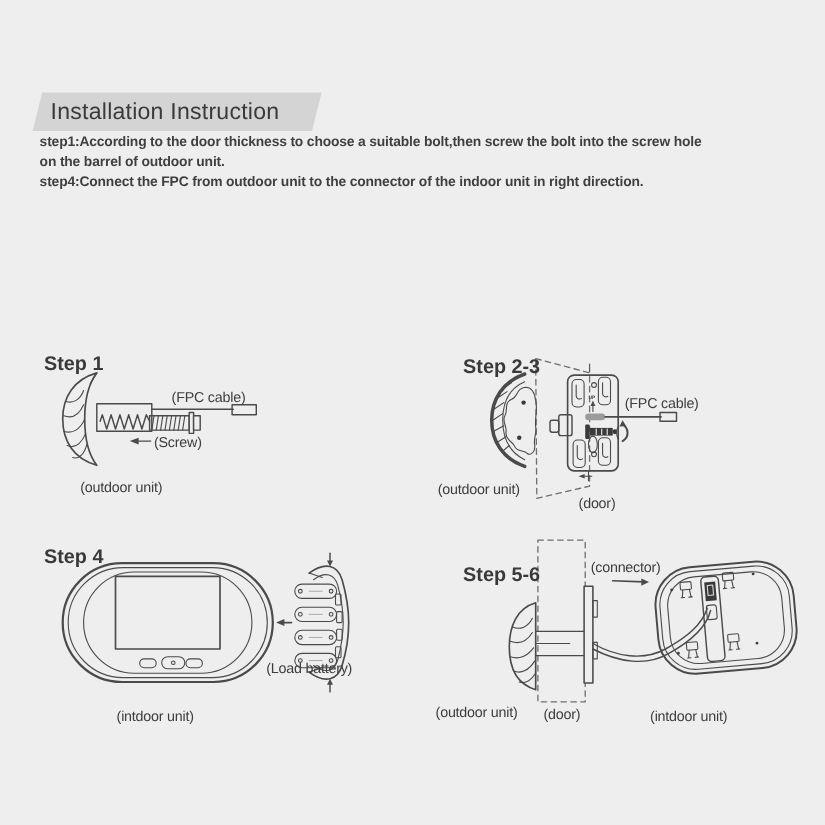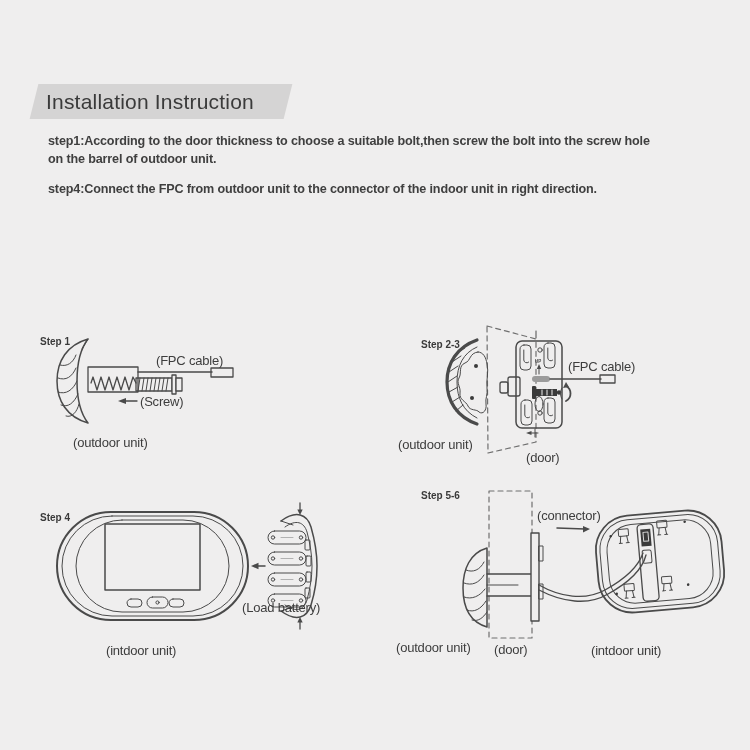--- a/index.html
+++ b/index.html
@@ -17,30 +17,29 @@
   .title-text{
     position:absolute;left:46px;top:84px;height:37px;line-height:35px;
     font-size:21px;color:#3a3a3a;letter-spacing:0.2px;white-space:nowrap;
   }
   
   .steps{
     position:absolute;left:36px;top:121px;width:706px;
     font-size:12.6px;font-weight:bold;line-height:17.9px;
     letter-spacing:-0.15px;color:#3f3f3f;
   }
-  .steps p{margin:12px;white-space:pre-line;}
+  .steps p{margin:0;white-space:pre-line;}
   
   .lbl{
     position:absolute;font-size:13px;font-weight:normal;color:#3d3d3d;
     letter-spacing:-0.2px;white-space:nowrap;
   }
   .step-h{
-    position:absolute;font-size:10px;font-weight:bold;color:#3a3a3a;
+    position:absolute;font-size:18px;font-weight:bold;color:#3a3a3a;
     white-space:nowrap;
-    margin-top:16px;
   }
   
   #art{position:absolute;left:0;top:0;}
   #art path,#art rect,#art line,#art circle,#art ellipse,#art polyline{
     fill:none;stroke:#4a4a4a;stroke-width:1.3;stroke-linecap:round;stroke-linejoin:round;
   }
   #art .fillshape{fill:#4a4a4a;stroke:none;}
   #art .darkfill{fill:#3a3a3a;stroke:none;}
   #art .bgfill{fill:#efeeee;}
   #art .grayfill{fill:#9b9b9b;stroke:none;}
@@ -278,17 +277,17 @@
 
 <span class="step-h" style="left:421px;top:323px">Step 2-3</span>
 <span class="lbl" style="left:568px;top:359px">(FPC cable)</span>
 <span class="lbl" style="left:398px;top:437px">(outdoor unit)</span>
 <span class="lbl" style="left:526px;top:450px">(door)</span>
 
 <span class="step-h" style="left:40px;top:496px">Step 4</span>
 <span class="lbl" style="left:242px;top:600px">(Load battery)</span>
 <span class="lbl" style="left:106px;top:643px">(intdoor unit)</span>
 
-<span class="step-h" style="left:421px;top:474px">Step 5-6</span>
+<span class="step-h" style="left:421px;top:512px">Step 5-6</span>
 <span class="lbl" style="left:537px;top:508px">(connector)</span>
 <span class="lbl" style="left:396px;top:640px">(outdoor unit)</span>
 <span class="lbl" style="left:494px;top:642px">(door)</span>
 <span class="lbl" style="left:591px;top:643px">(intdoor unit)</span>
 
 </body></html>

